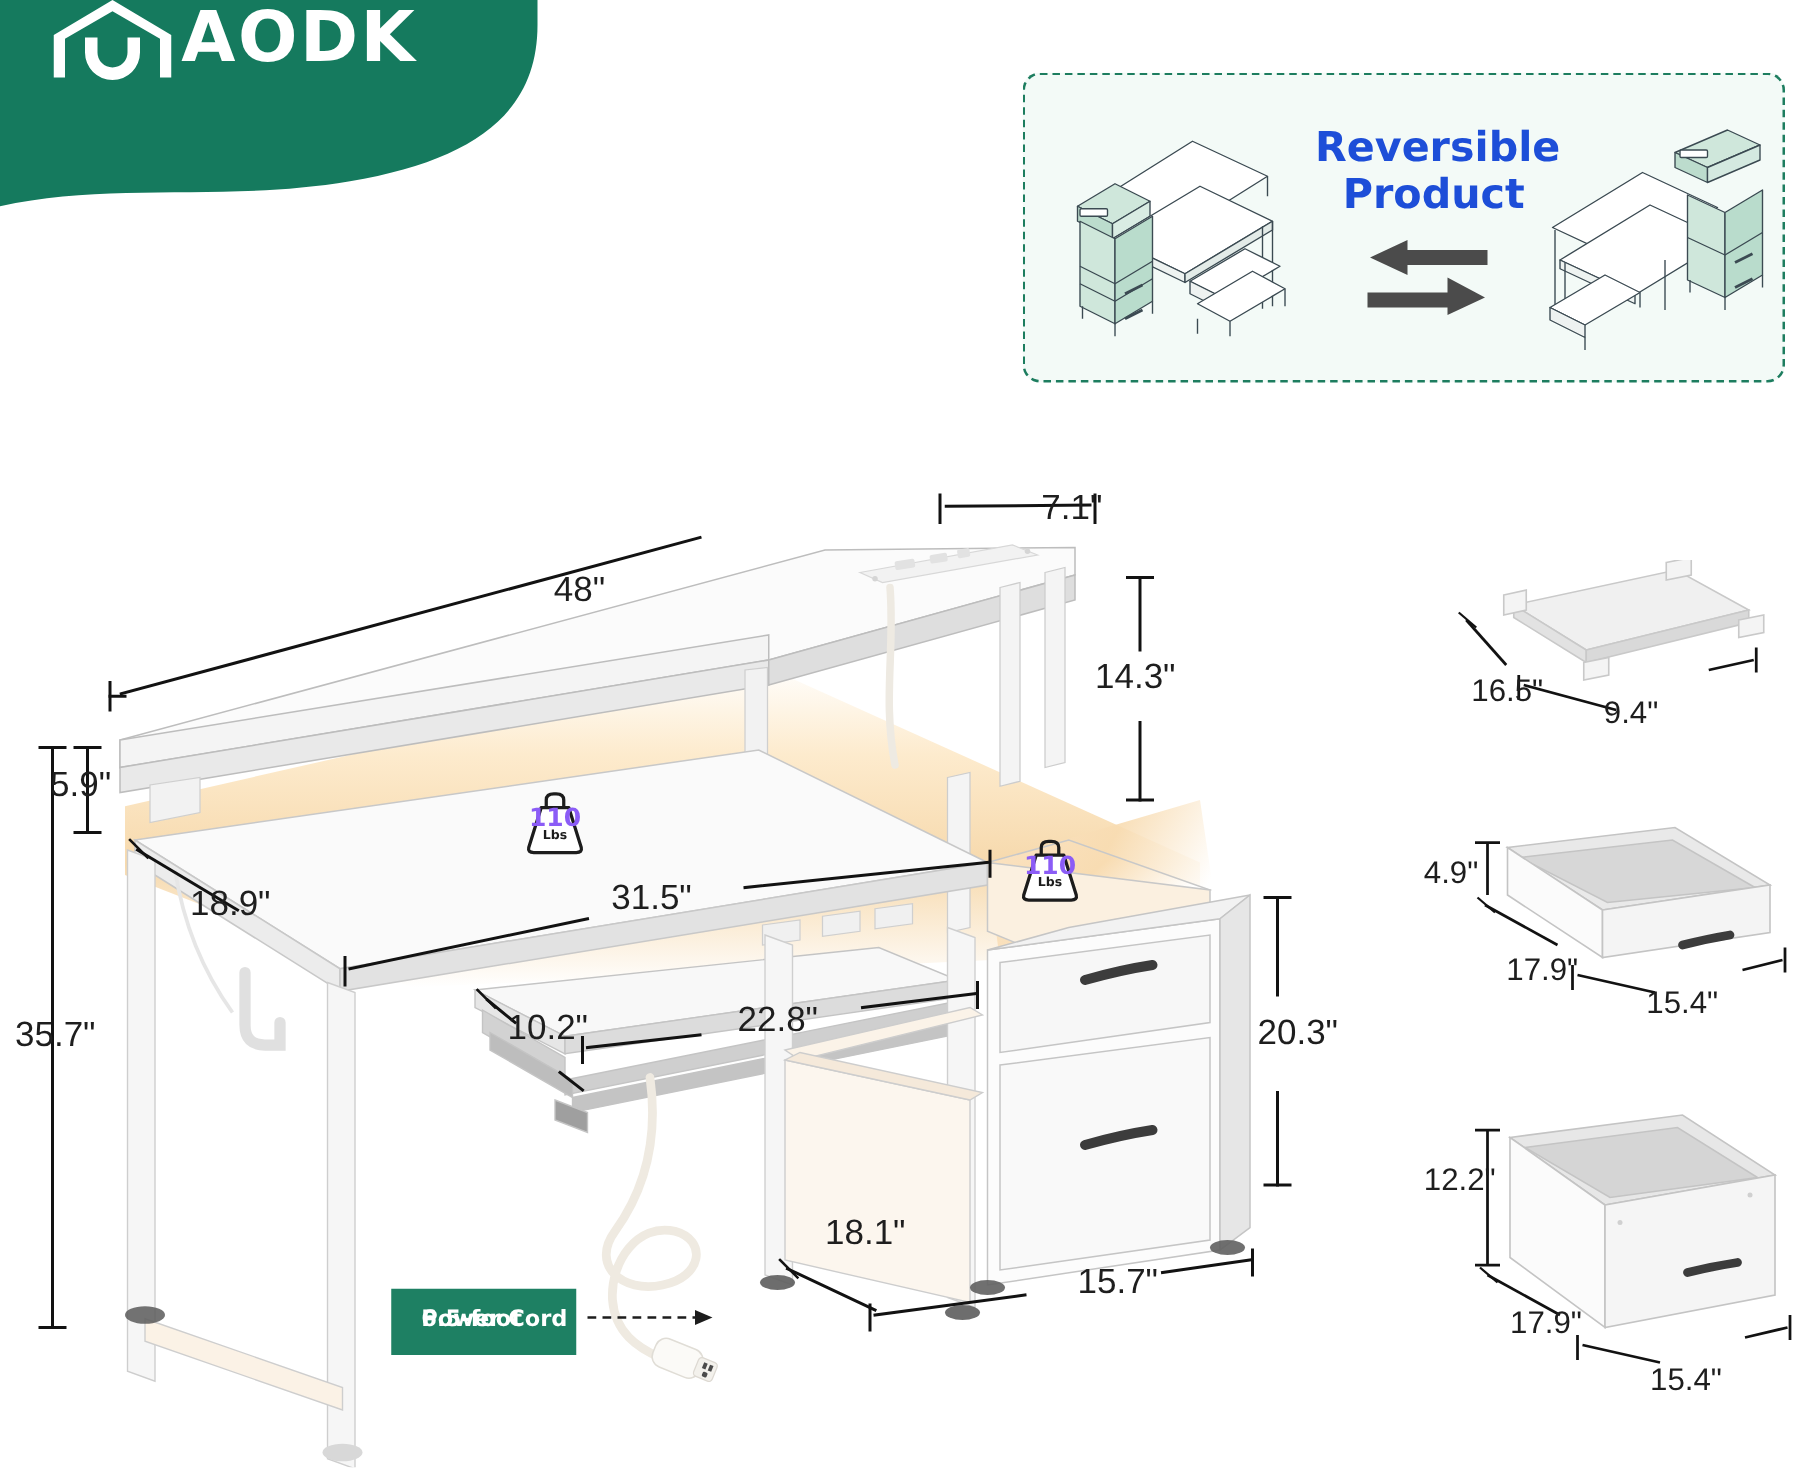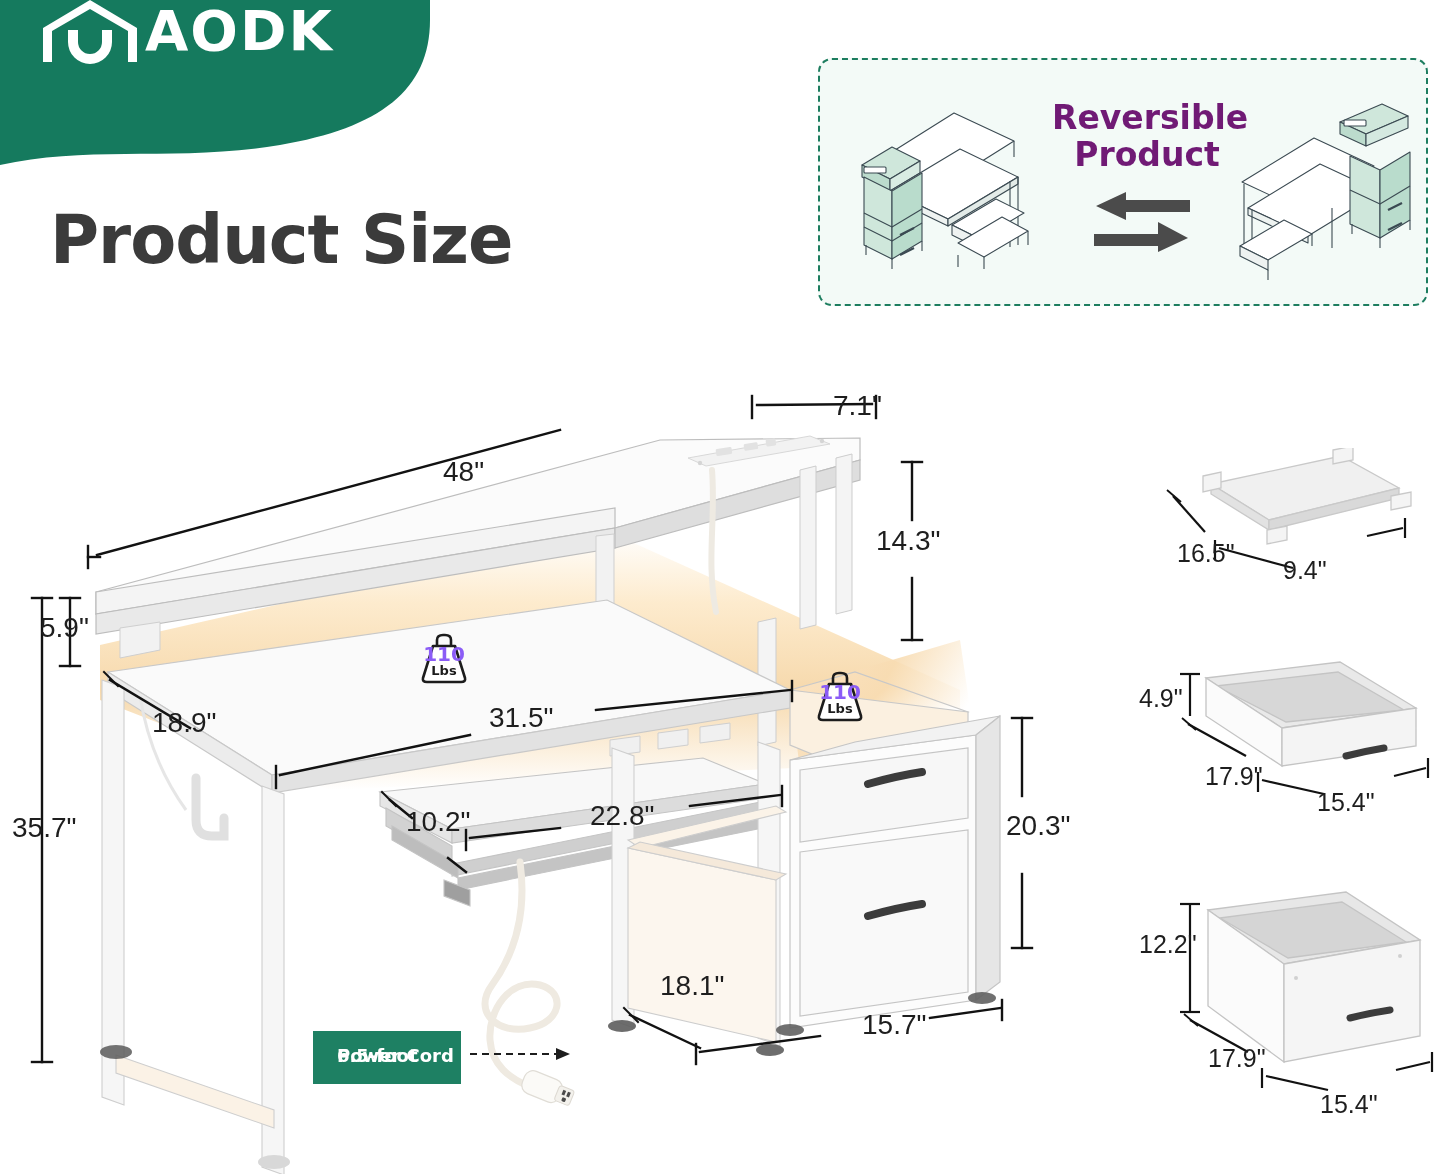--- a/index.html
+++ b/index.html
@@ -33,21 +33,21 @@
   }
 
   
   .rev-card{
     position:absolute;left:818px;top:58px;width:610px;height:248px;
     background:#f3faf7;border:2px dashed #1d7d5f;border-radius:14px;
     box-sizing:border-box;
   }
   .rev-title{
     position:absolute;left:1052px;top:100px;width:190px;
-    font-size:33px;font-weight:700;color:#701a75;line-height:1.12;
+    font-size:33px;font-weight:700;color:#1d4ed8;line-height:1.12;
     text-align:center;
     font-family:"DejaVu Sans", sans-serif;
   }
 
   
   .dim{
     position:absolute;
     font-size:28px;font-weight:400;color:#1e1e1e;
     white-space:nowrap;
     font-family:"Liberation Sans", sans-serif;
@@ -56,21 +56,21 @@
 
   
   .wbadge{position:absolute;width:56px;height:54px;}
   .wbadge .num{
     position:absolute;left:0;top:14px;width:56px;text-align:center;
     font-size:20px;font-weight:700;color:#8b5cf6;line-height:1;
     font-family:"DejaVu Sans", sans-serif;
   }
   .wbadge .unit{
     position:absolute;left:0;top:34px;width:56px;text-align:center;
-    font-size:13px;font-weight:600;color:#1c1c1c;line-height:1;
+    font-size:10px;font-weight:600;color:#1c1c1c;line-height:1;
     font-family:"DejaVu Sans", sans-serif;
   }
 
   
   .cord-pill{
     position:absolute;left:313px;top:1031px;width:148px;height:53px;
     background:#1e8063;border-radius:0;
   }
   .cord-pill span{
     position:absolute;left:12px;top:7px;width:130px;
@@ -91,21 +91,20 @@
       <path d="M0,-60 L450,-60 L450,60 C450,130 400,168 300,185 C200,202 110,185 20,205 L-30,215 L-30,-60 Z" fill="#157a5e"></path>
     </svg>
 
     <svg style="position:absolute;left:58px;top:38px;" width="105" height="68" viewBox="0 0 105 68">
       <path d="M5,30 L5,64 L14,64 L14,33 L52,11 L90,33 L90,64 L99,64 L99,30 L52,2 Z" fill="#ffffff"></path>
       <path d="M30,32 L30,44 A22,22 0 0 0 74,44 L74,32 L64,32 L64,44 A12,12 0 0 1 40,44 L40,32 Z" fill="#ffffff"></path>
     </svg>
     <div class="brand-logo-text">AODK</div>
   </div>
 
-  <div class="page-title">Product Size</div>
 
   <div class="rev-card"></div>
 
   <svg style="position:absolute;left:848px;top:95px;" width="200" height="190" viewBox="0 0 200 190">
     <g stroke="#3b4a52" stroke-width="1.1" fill="none" stroke-linejoin="round">
 
       <path d="M36,62 L106,18 L166,46 L96,90 Z" fill="#ffffff"></path>
 
       <path d="M14,70 L44,52 L72,66 L42,84 Z" fill="#cfe7db"></path>
       <path d="M14,70 L14,82 L42,96 L42,84 Z" fill="#bcdccd"></path>

